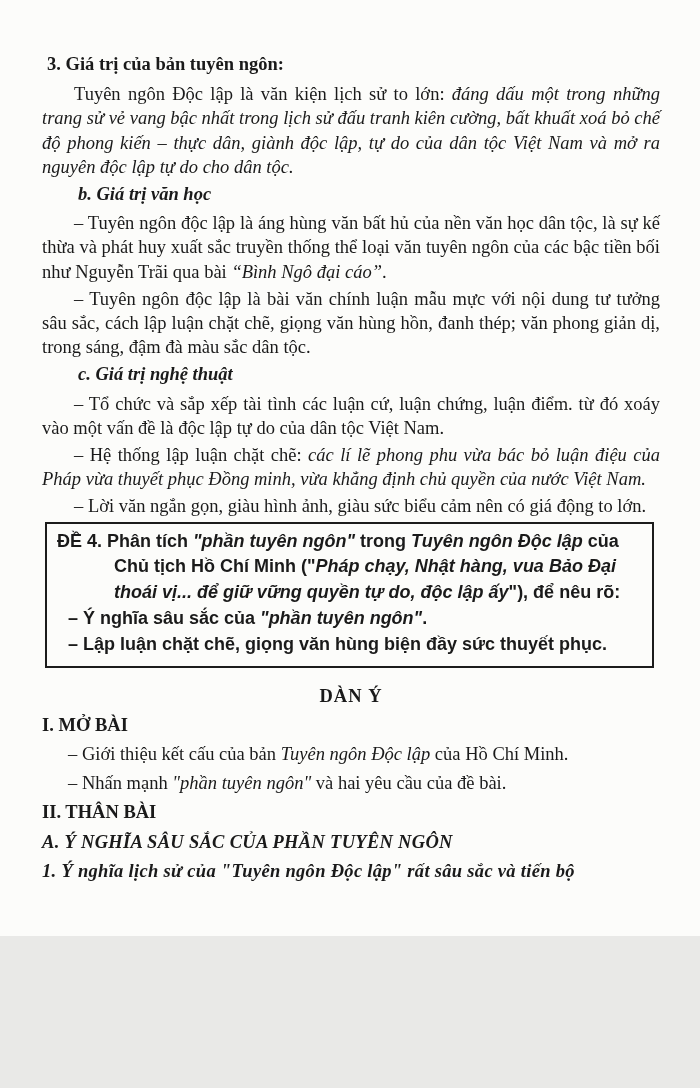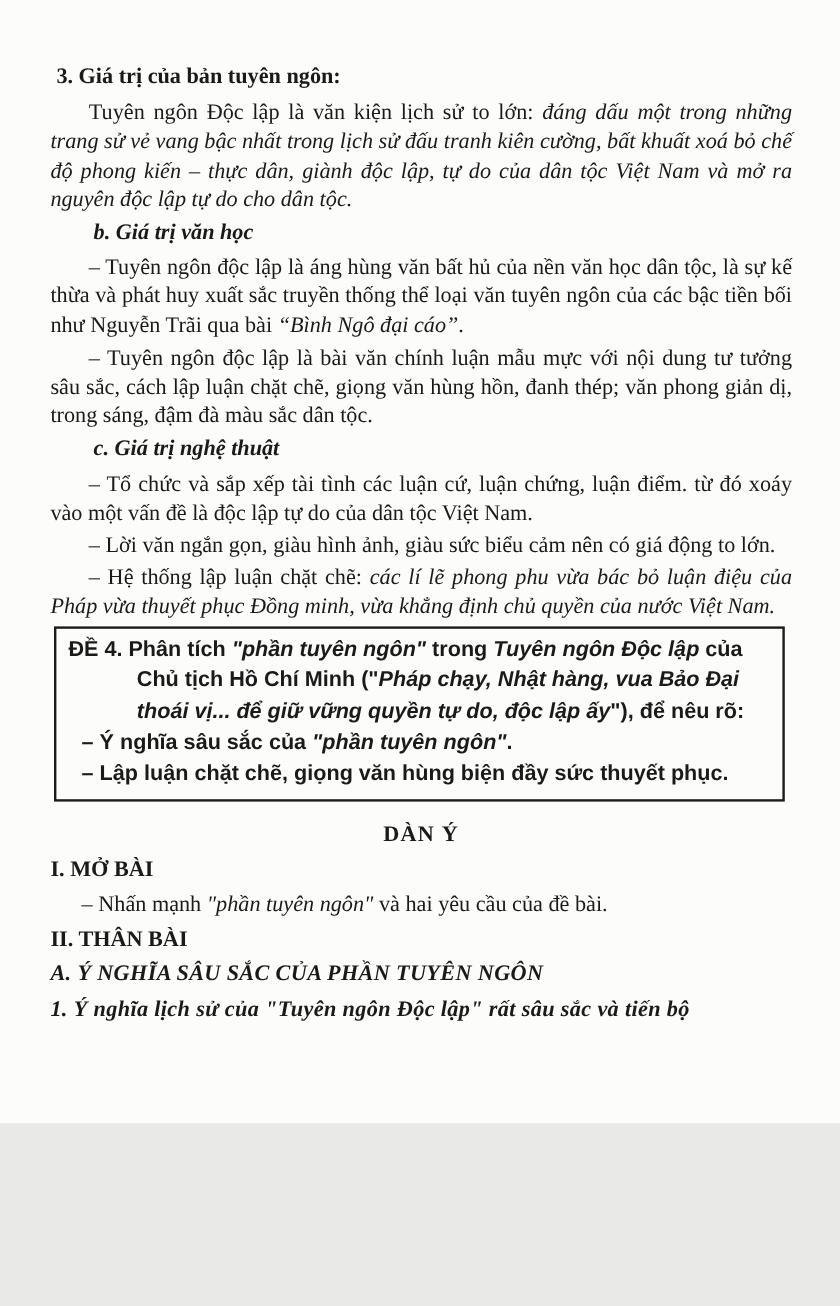--- a/index.html
+++ b/index.html
@@ -96,31 +96,32 @@
 
     <p class="h-main"><span class="run-b">3. Giá trị của bản tuyên ngôn:</span></p>
     <p class="para"><span class="run-r">Tuyên ngôn Độc lập là văn kiện lịch sử to lớn: </span><span class="run-i">đáng dấu một trong những trang sử vẻ vang bậc nhất trong lịch sử đấu tranh kiên cường, bất khuất xoá bỏ chế độ phong kiến – thực dân, giành độc lập, tự do của dân tộc Việt Nam và mở ra nguyên độc lập tự do cho dân tộc.</span></p>
 
     <p class="h-sub"><span class="run-bi">b. Giá trị văn học</span></p>
     <p class="para"><span class="run-r">– Tuyên ngôn độc lập là áng hùng văn bất hủ của nền văn học dân tộc, là sự kế thừa và phát huy xuất sắc truyền thống thể loại văn tuyên ngôn của các bậc tiền bối như Nguyễn Trãi qua bài </span><span class="run-i">“Bình Ngô đại cáo”</span><span class="run-r">.</span></p>
     <p class="para"><span class="run-r">– Tuyên ngôn độc lập là bài văn chính luận mẫu mực với nội dung tư tưởng sâu sắc, cách lập luận chặt chẽ, giọng văn hùng hồn, đanh thép; văn phong giản dị, trong sáng, đậm đà màu sắc dân tộc.</span></p>
 
     <p class="h-sub"><span class="run-bi">c. Giá trị nghệ thuật</span></p>
     <p class="para"><span class="run-r">– Tổ chức và sắp xếp tài tình các luận cứ, luận chứng, luận điểm. từ đó xoáy vào một vấn đề là độc lập tự do của dân tộc Việt Nam.</span></p>
+    <p class="para"><span class="run-r">– Hệ thống lập luận chặt chẽ: </span><span class="run-i">các lí lẽ phong phu vừa bác bỏ luận điệu của Pháp vừa thuyết phục Đồng minh, vừa khẳng định chủ quyền của nước Việt Nam.</span></p>
     <p class="para"><span class="run-r">– Lời văn ngắn gọn, giàu hình ảnh, giàu sức biểu cảm nên có giá  động to lớn.</span></p>
-    <p class="para"><span class="run-r">– Hệ thống lập luận chặt chẽ: </span><span class="run-i">các lí lẽ phong phu vừa bác bỏ luận điệu của Pháp vừa thuyết phục Đồng minh, vừa khẳng định chủ quyền của nước Việt Nam.</span></p>
 
     <div class="exercise-box">
       <p class="box-title"><span class="run-r">ĐỀ 4. Phân tích </span><span class="run-i">"phần tuyên ngôn" </span><span class="run-r">trong </span><span class="run-i">Tuyên ngôn Độc lập </span><span class="run-r">của Chủ tịch Hồ Chí Minh ("</span><span class="run-i">Pháp chạy, Nhật hàng, vua Bảo Đại thoái vị... để giữ vững quyền tự do, độc lập ấy</span><span class="run-r">"), để nêu rõ:</span></p>
       <p class="box-item"><span class="run-r">– Ý nghĩa sâu sắc của </span><span class="run-i">"phần tuyên ngôn"</span><span class="run-r">.</span></p>
       <p class="box-item"><span class="run-r">– Lập luận chặt chẽ, giọng văn hùng biện đầy sức thuyết phục.</span></p>
     </div>
 
     <p class="dany-title"><span class="run-b">DÀN Ý</span></p>
     <p class="h-roman"><span class="run-b">I. MỞ BÀI</span></p>
+    <p class="dany-para"><span class="run-r">– Giới thiệu kết cấu của bản </span><span class="run-i">Tuyên ngôn Độc lập</span><span class="run-r"> của Hồ Chí Minh.</span></p>
     <p class="dany-para"><span class="run-r">– Nhấn mạnh </span><span class="run-i">"phần tuyên ngôn"</span><span class="run-r"> và hai yêu cầu của đề bài.</span></p>
     <p class="h-roman"><span class="run-b">II. THÂN BÀI</span></p>
     <p class="h-cap-italic"><span class="run-bi">A. Ý NGHĨA SÂU SẮC CỦA PHẦN TUYÊN NGÔN</span></p>
     <p class="h-cap-italic"><span class="run-bi">1. Ý nghĩa lịch sử của "Tuyên ngôn Độc lập" rất sâu sắc và tiến bộ</span></p>
 
   </div>
 
   <div class="watermark wm-brand">davibooks</div>
   <div class="watermark wm-slogan">Khát vọng tri thức</div>
 

